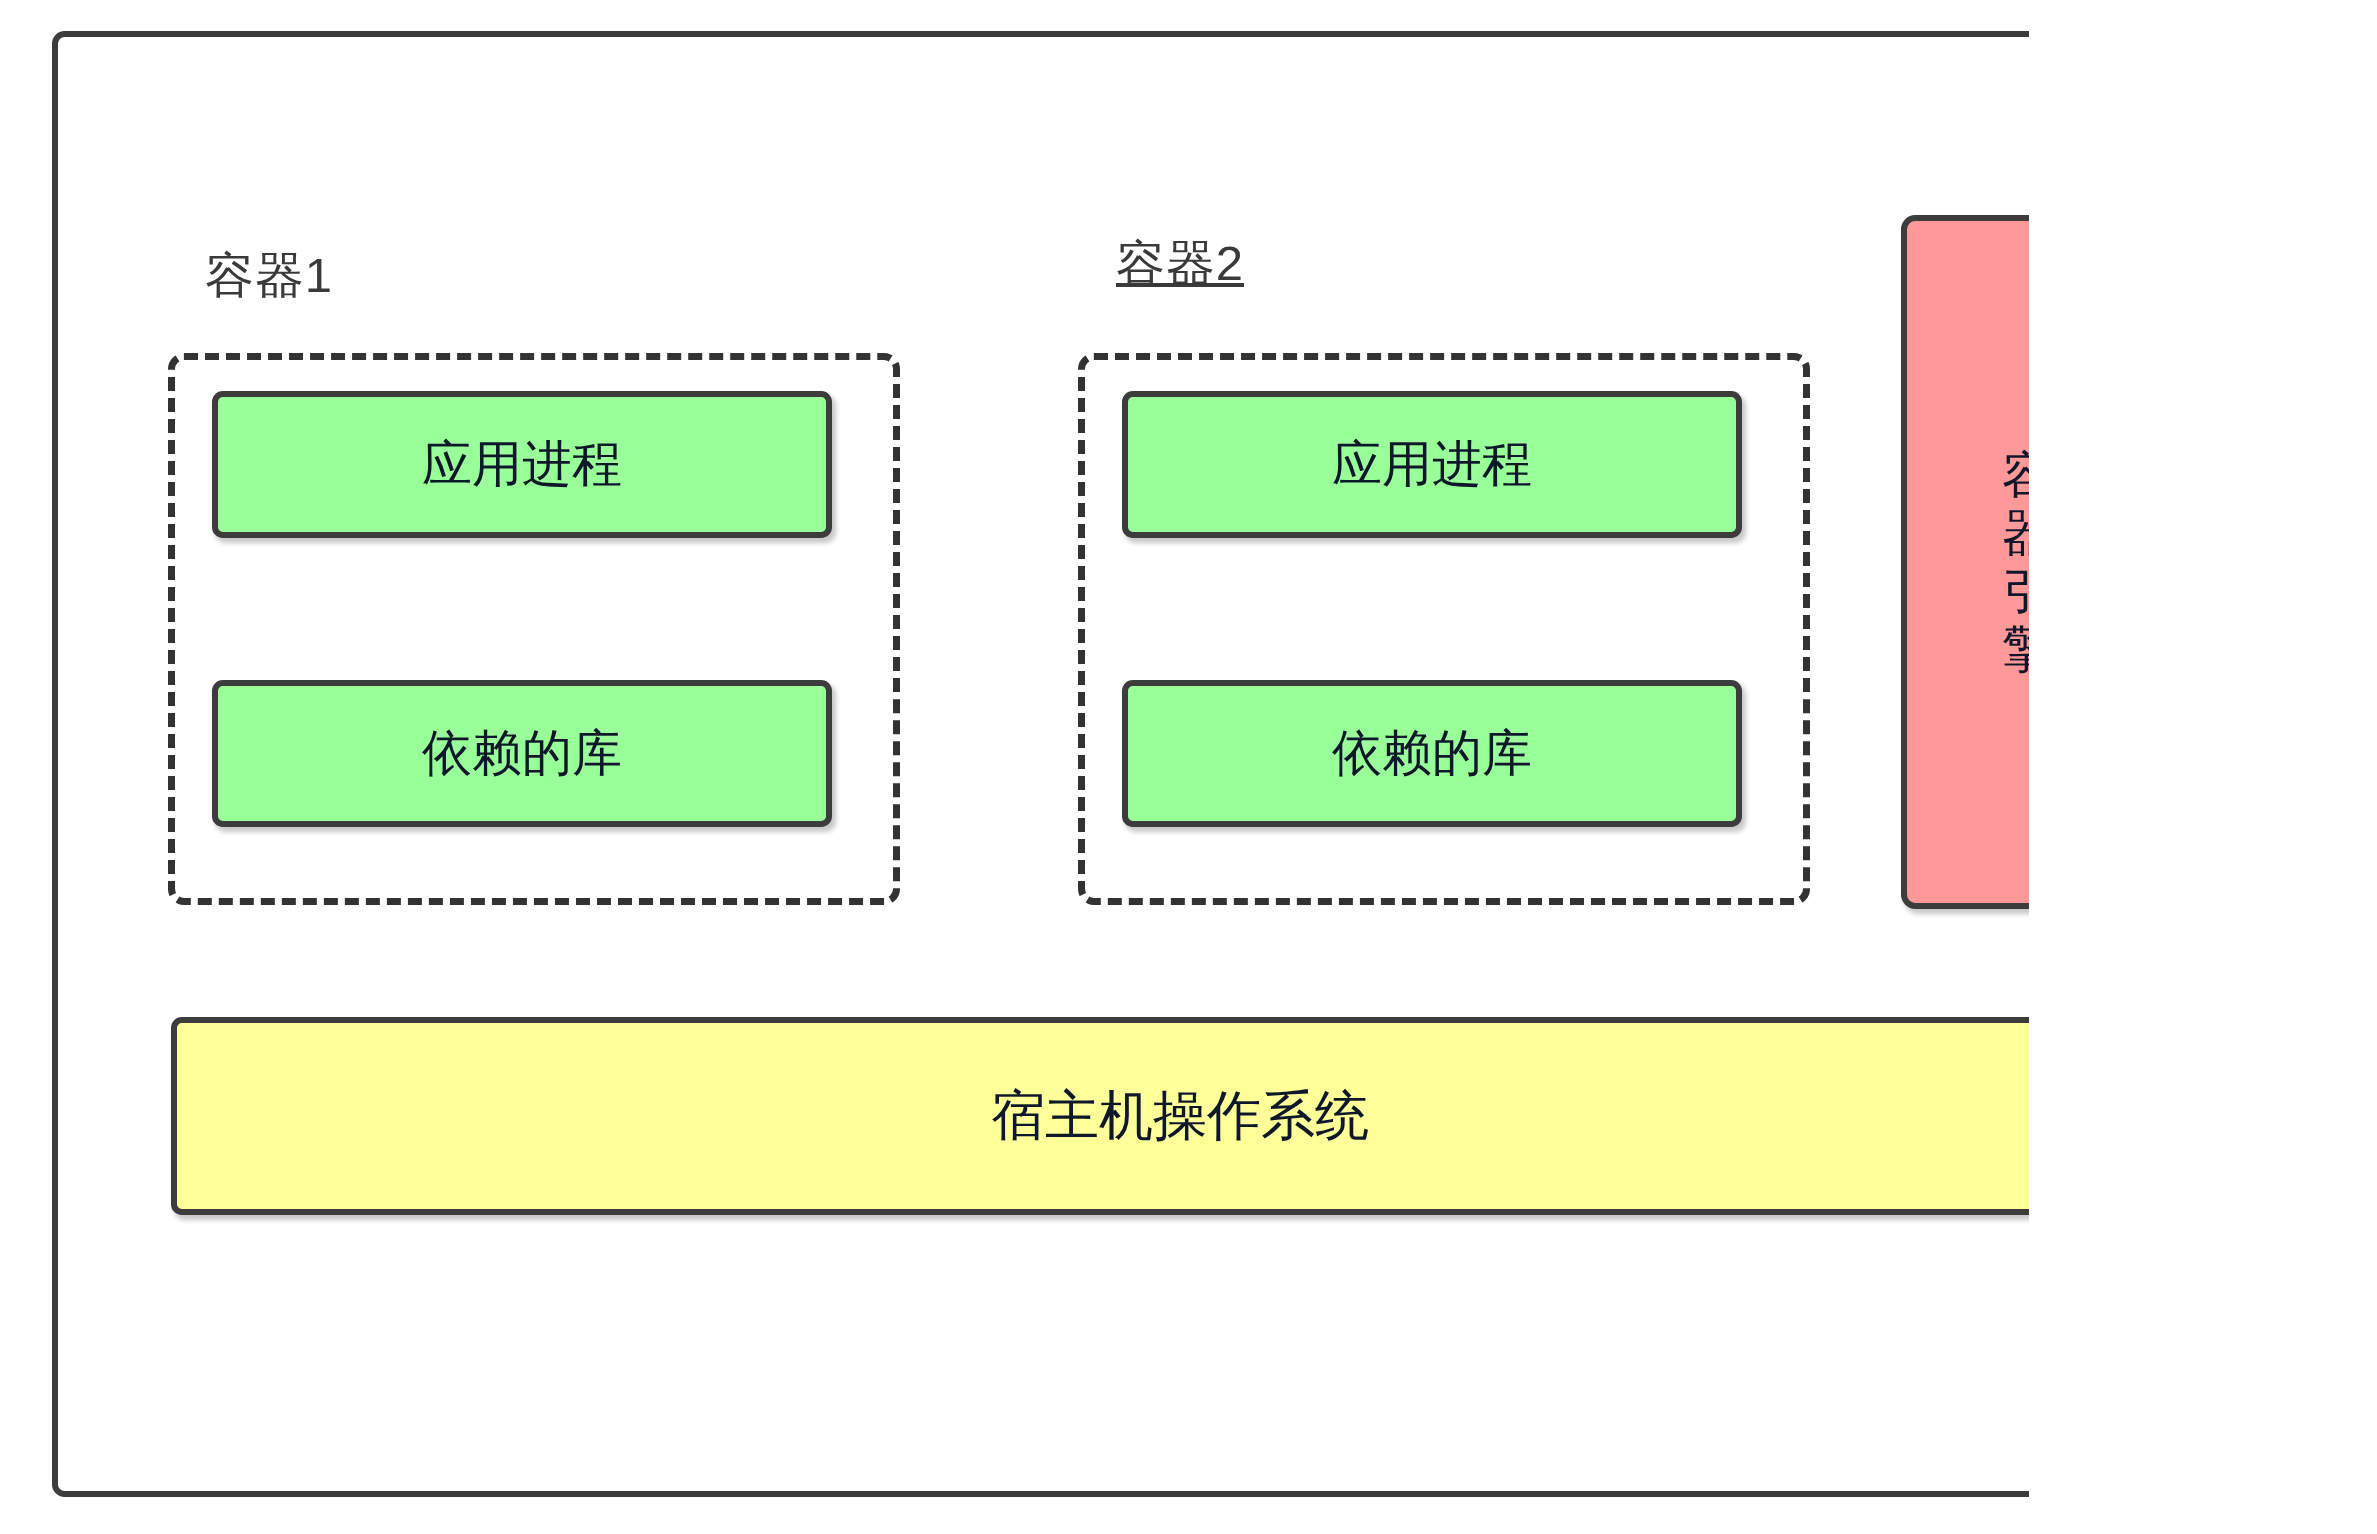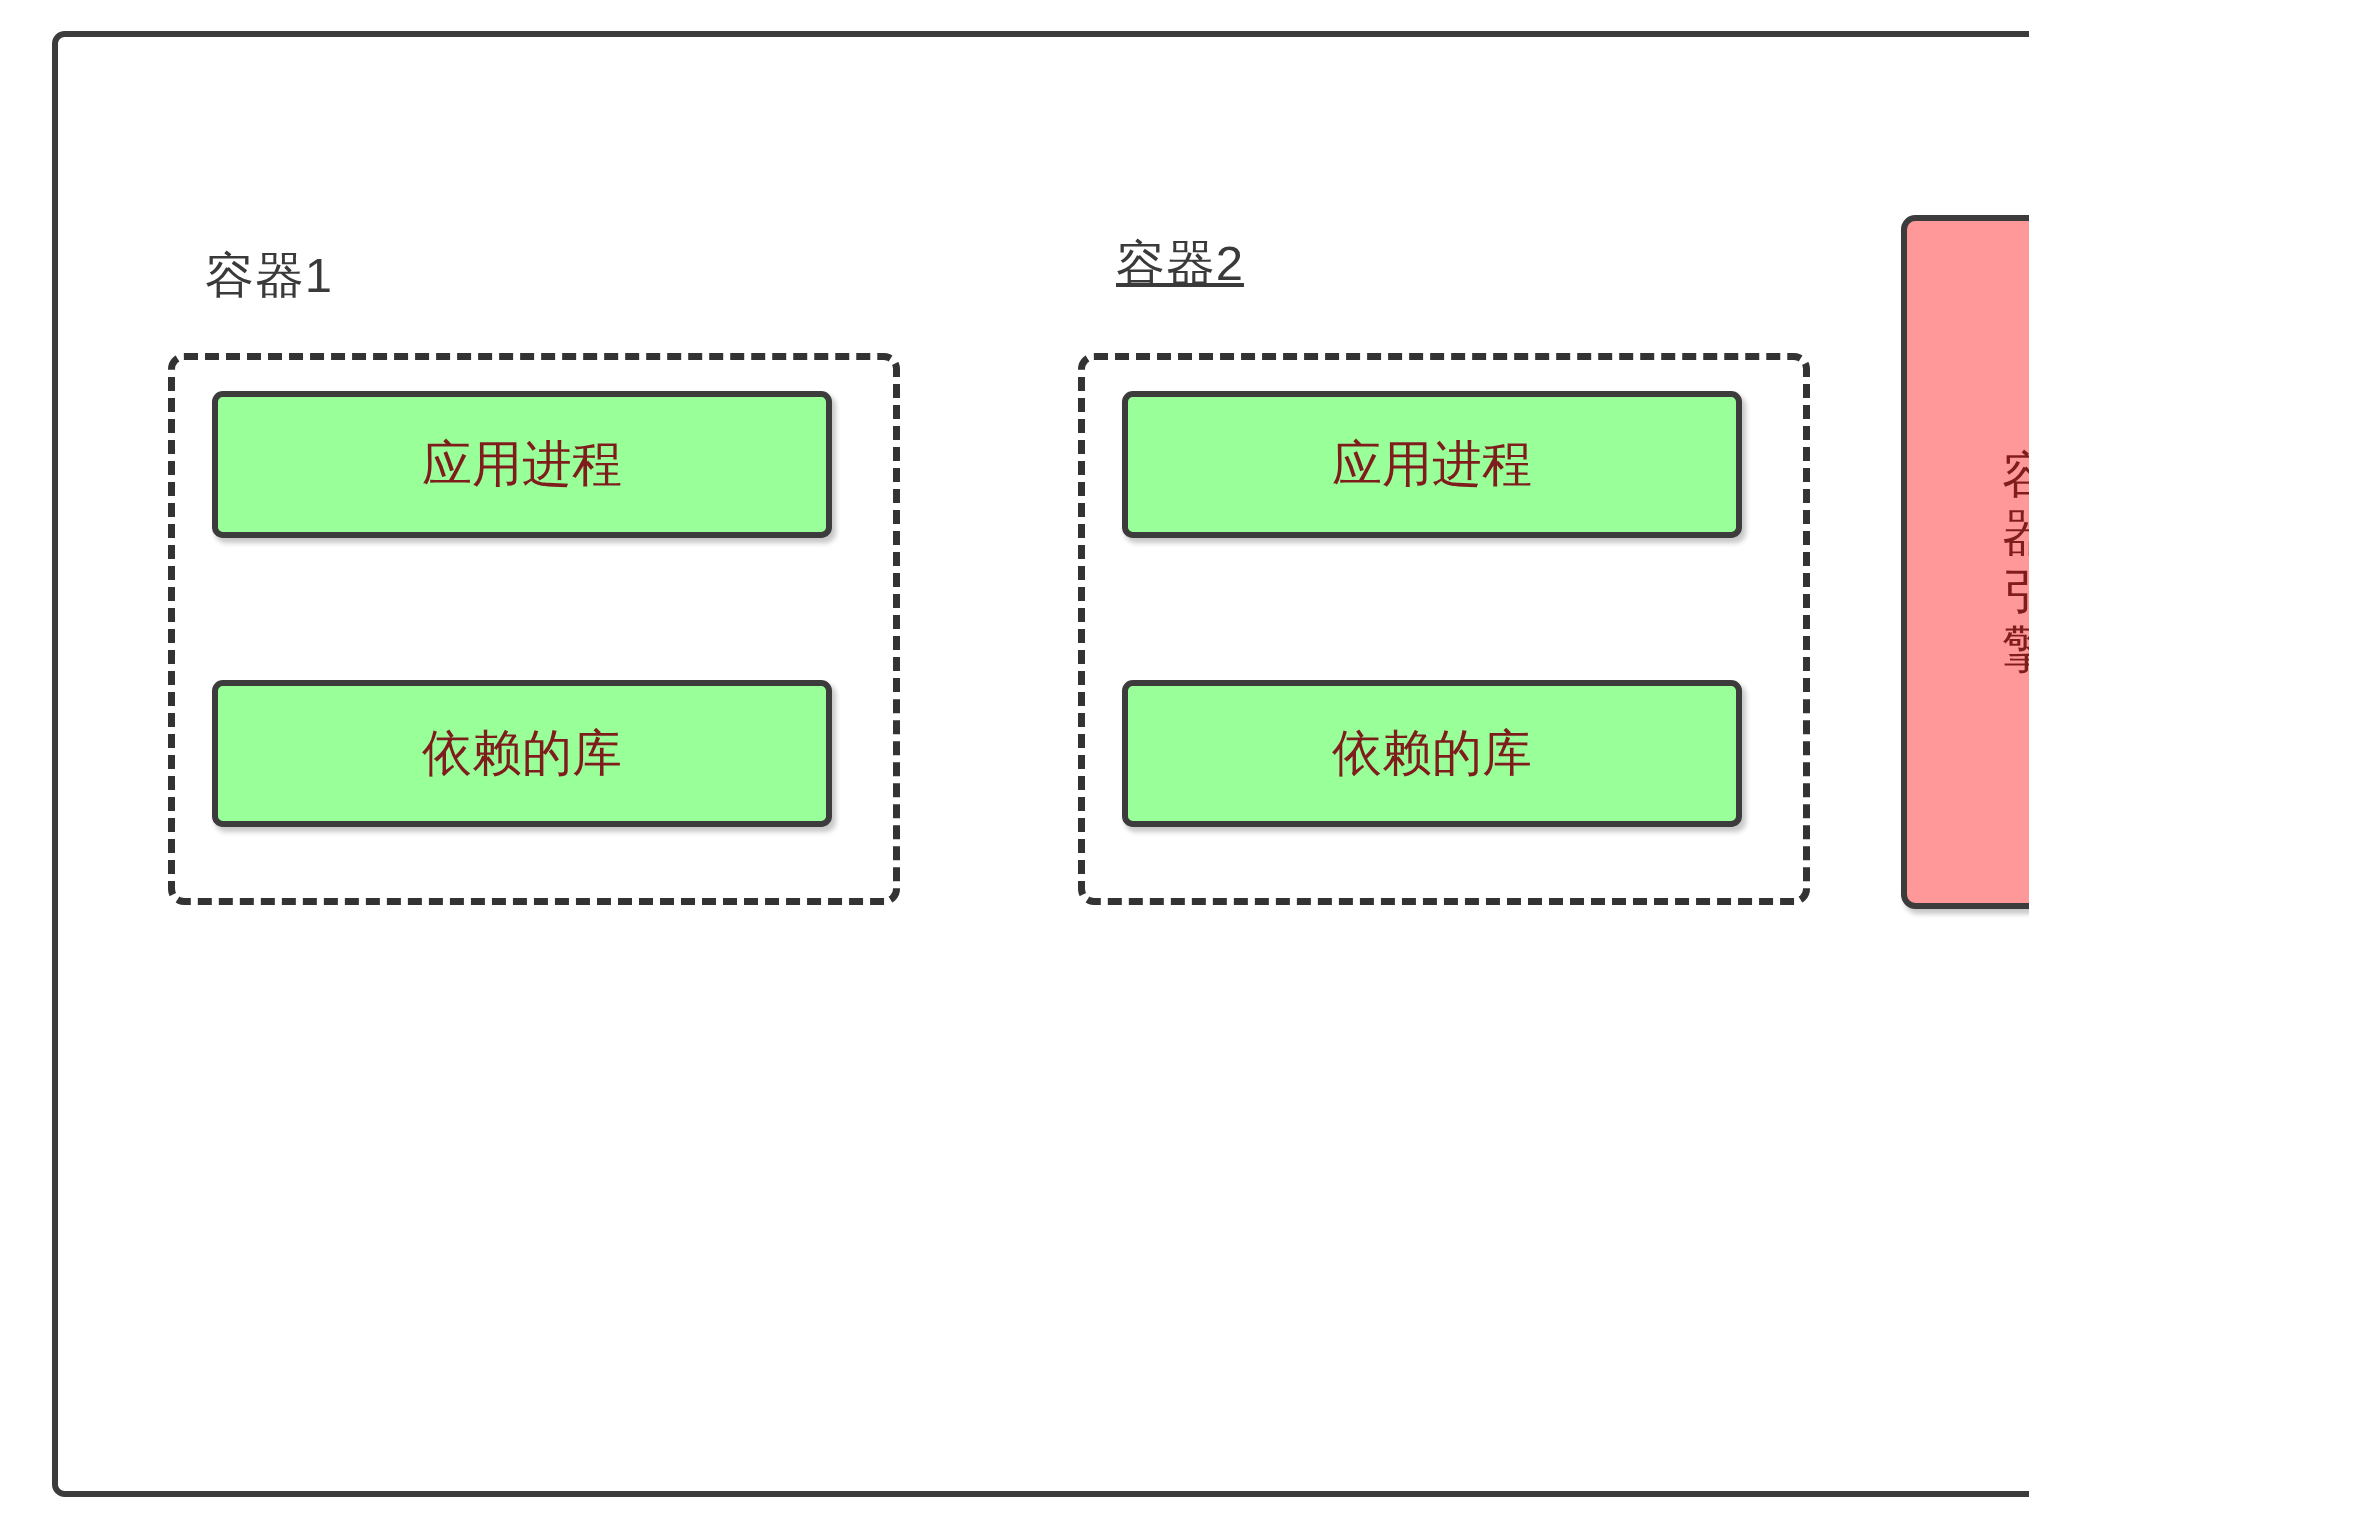--- a/index.html
+++ b/index.html
@@ -57,21 +57,21 @@
 
   
   .node {
     position: absolute;
     box-sizing: border-box;
     border: 6.3px solid #3c3c3c;
     border-radius: 10.8px;
     display: flex;
     align-items: center;
     justify-content: center;
-    color: #7f1d1d;
+    color: #0f172a;
     box-shadow: 3.6px 4.5px 5.4px rgba(0,0,0,0.22);
     text-align: center;
   }
 
   .node.green  { background: #99ff99; }
   .node.yellow { background: #ffff99; }
   .node.red    { background: #ff9999; }
 
   
   .node.inner {
@@ -127,16 +127,17 @@
   <div class="node green inner app2">应用进程</div>
   <div class="node green inner lib2">依赖的库</div>
 
   <div class="node red engine">
     <span class="vchar">容</span>
     <span class="vchar">器</span>
     <span class="vchar">引</span>
     <span class="vchar">擎</span>
   </div>
 
+  <div class="node yellow layer os">宿主机操作系统</div>
 
 
 </div>
 
 
 </body></html>

